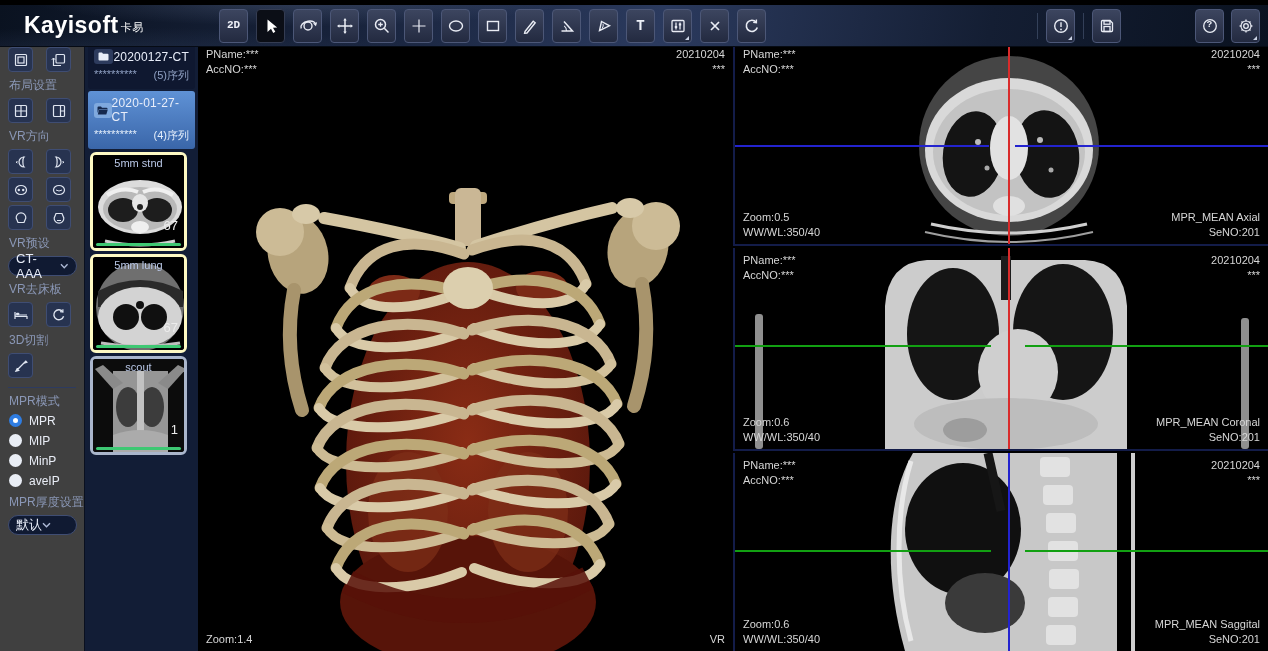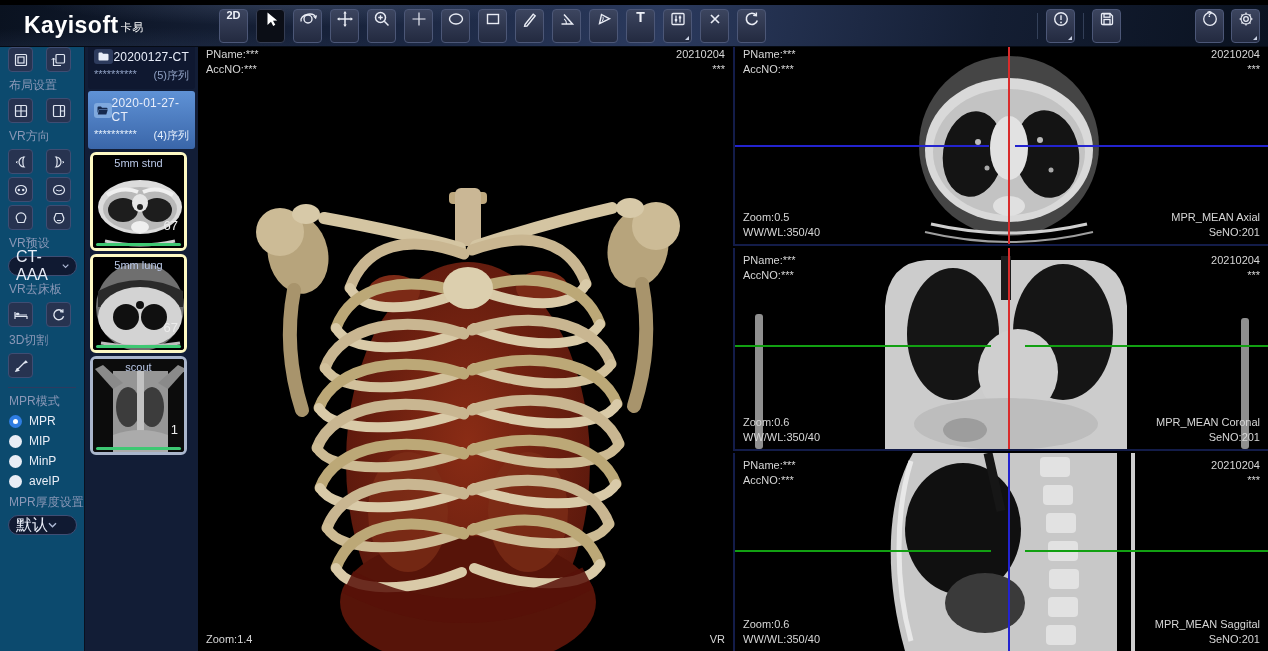--- a/index.html
+++ b/index.html
@@ -14,44 +14,44 @@
   .topbar::after { content:''; position:absolute; inset:0; pointer-events:none;
     background:
       radial-gradient(ellipse 420px 42px at 300px -6px, rgba(170,190,230,.20), transparent 65%),
       radial-gradient(ellipse 500px 46px at 110px 52px, rgba(120,150,210,.14), transparent 65%); }
   .logo { width:198px; padding-left:24px; color:#fff; font-size:23px; font-weight:bold;
     letter-spacing:.5px; white-space:nowrap; z-index:2; }
   .logo .cn { font-size:11px; font-weight:normal; margin-left:2px; vertical-align:2px; }
   .toolbar { flex:1; display:flex; align-items:center; gap:8px; margin-left:21px; z-index:2; padding-right:8px; }
   .tbtn { width:29px; height:34px; flex:0 0 auto; border-radius:4px; position:relative;
     background:linear-gradient(#3c455f,#232a40); border:1px solid #4c5777;
-    display:flex; justify-content:center; color:#e9ecf4; cursor:pointer; }
+    display:flex; align-items:center; justify-content:center; color:#e9ecf4; cursor:pointer;font-family:Liberation Mono, monospace; }
   .tbtn.active { background:#0b0e16; border-color:#343c52; }
   .tbtn svg { display:block; }
   .tbtn .glyph { font-size:11px; font-weight:bold; color:#eef1f8; line-height:1; }
   .tbtn.corner::after { content:''; position:absolute; right:2px; bottom:2px;
     border-left:4px solid transparent; border-bottom:4px solid #ccd4e6; }
   .tb-spacer { flex:0 0 255px; }
   .tb-divider { width:1px; height:26px; background:rgba(140,160,200,.28); flex:0 0 auto; }
   .tb-right { margin-left:auto; display:flex; gap:7px; }
 
   
   .sidebar { position:absolute; left:0; top:42px; width:85px; bottom:0;
-    background:#0c4a6e; border-right:1px solid #0a101f; padding:3px 0 0 8px;
+    background:#404040; border-right:1px solid #0a101f; padding:3px 0 0 8px;
     color:#8a97b6; z-index:40; }
   .sb-label { font-size:12px; color:#8a97b6; margin:5px 0 4px 1px; white-space:nowrap; }
   .sb-row { display:flex; gap:13px; margin:2px 0 3px 0; }
   .sbtn { width:25px; height:25px; border-radius:4px; background:#273350;
     border:1px solid #3f4d73; color:#dfe5f0; display:flex; align-items:center;
     justify-content:center; cursor:pointer; }
   .sb-select { width:69px; height:20px; border-radius:10px; background:#101a32;
-    border:1px solid #3f4d73; color:#e8edf8; font-size:16px; display:flex;
+    border:1px solid #3f4d73; color:#e8edf8; font-size:13px; display:flex;
     align-items:center; justify-content:flex-start; padding:0 7px; margin:2px 0 3px 0; cursor:pointer; }
   .sb-divider { height:1px; background:#2d3b60; margin:9px 8px 5px 0; }
-  .radio-row { display:flex; align-items:flex-end; gap:7px; margin:0 0 6px 1px;
+  .radio-row { display:flex; align-items:flex-start; gap:7px; margin:0 0 6px 1px;
     color:#e9edf6; font-size:12px; cursor:pointer; }
   .radio { width:13px; height:13px; border-radius:50%; background:#e9edf5; position:relative; flex:0 0 auto; }
   .radio.checked { background:#2f7de2; }
   .radio.checked::after { content:''; position:absolute; left:4px; top:4px; width:5px; height:5px;
     border-radius:50%; background:#fff; }
 
   
   .thumbcol { position:absolute; left:85px; top:42px; width:113px; bottom:0;
     background:#121d36; z-index:40; }
   .series-card { margin:2px 3px; border-radius:3px; background:#0f1830;

